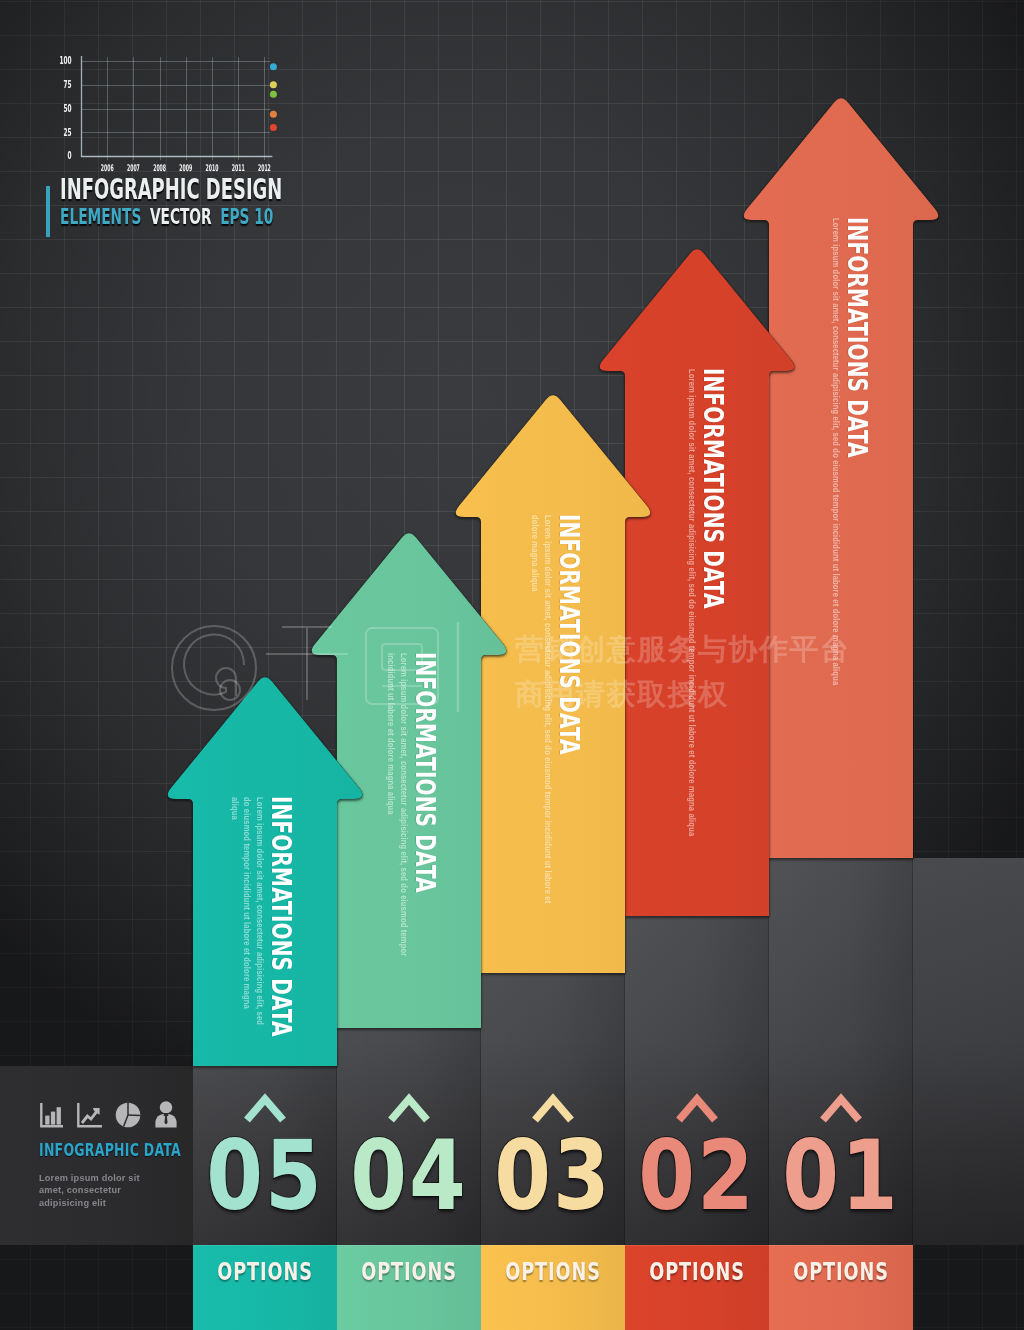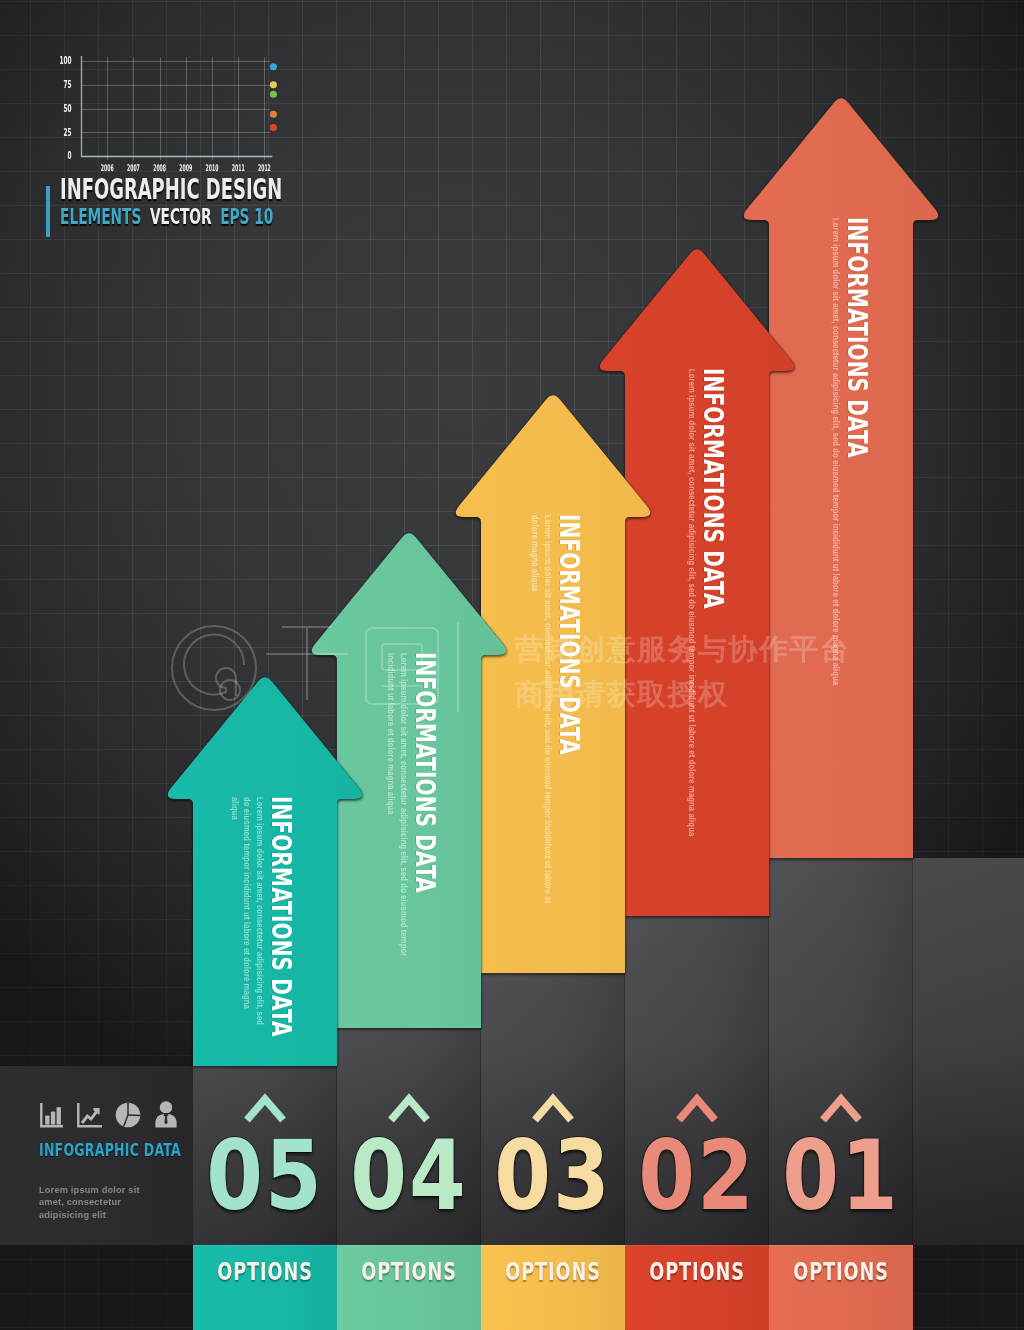--- a/index.html
+++ b/index.html
@@ -60,21 +60,21 @@
      transform:scaleX(.82);transform-origin:50% 50%;
      text-shadow:0 1.5px 1.5px rgba(0,0,0,.35);}
 
   
   .legend{position:absolute;left:39px;top:1100px;width:180px;}
   .legend-icons{display:flex;gap:13px;align-items:flex-end;height:28px;}
   .legend-label{margin-top:12px;font-family:"DejaVu Sans Condensed","DejaVu Sans",sans-serif;
      font-weight:bold;font-size:17.2px;letter-spacing:0.3px;color:#2ba4c9;white-space:nowrap;
      transform:scaleX(.81);transform-origin:0 50%;
      text-shadow:0 1px 1px rgba(0,0,0,.7);}
-  .legend-body{margin-top:24px;font-family:"Liberation Sans",sans-serif;font-weight:bold;
+  .legend-body{margin-top:12px;font-family:"Liberation Sans",sans-serif;font-weight:bold;
      font-size:9.2px;line-height:12.4px;color:#86868b;width:120px;letter-spacing:.2px;}
 
   
   .wm{pointer-events:none;}
   .wm-logo{position:absolute;left:170px;top:618px;}
   .wm-txt{position:absolute;font-family:"DejaVu Sans",sans-serif;font-weight:bold;
      color:rgba(255,255,255,.22);white-space:nowrap;}
   .wm-l1{left:515px;top:630px;font-size:29px;letter-spacing:1.5px;}
   .wm-l2{left:515px;top:675px;font-size:29px;letter-spacing:1.5px;text-align:right;}
 </style>

